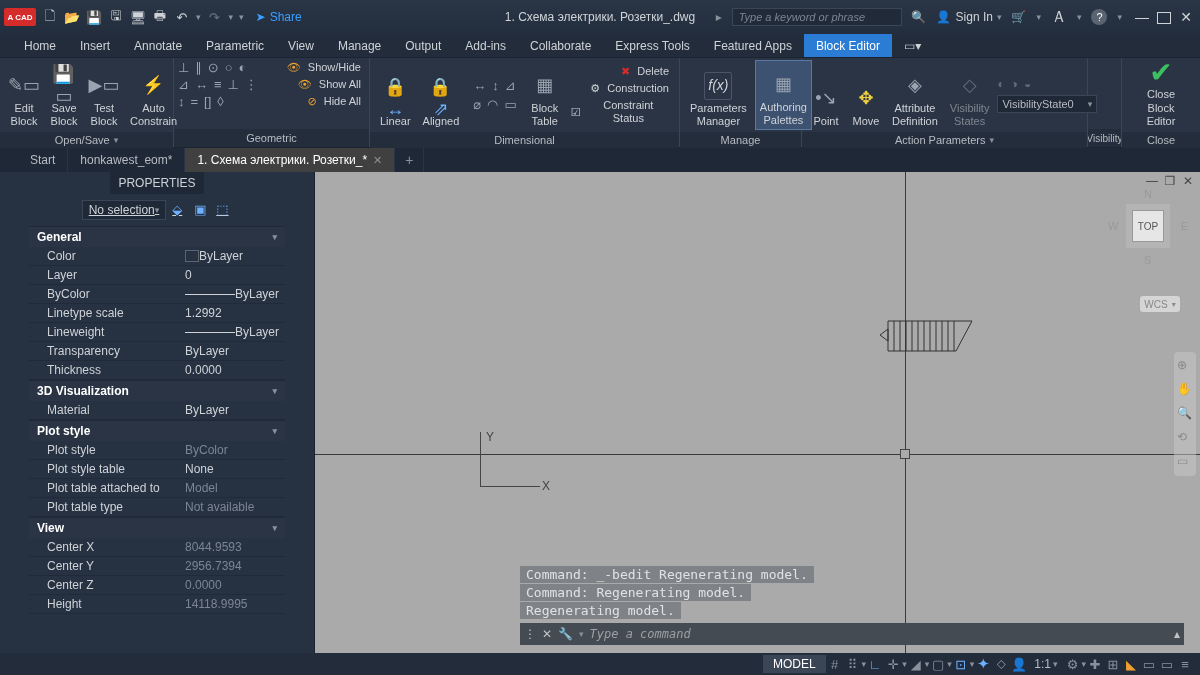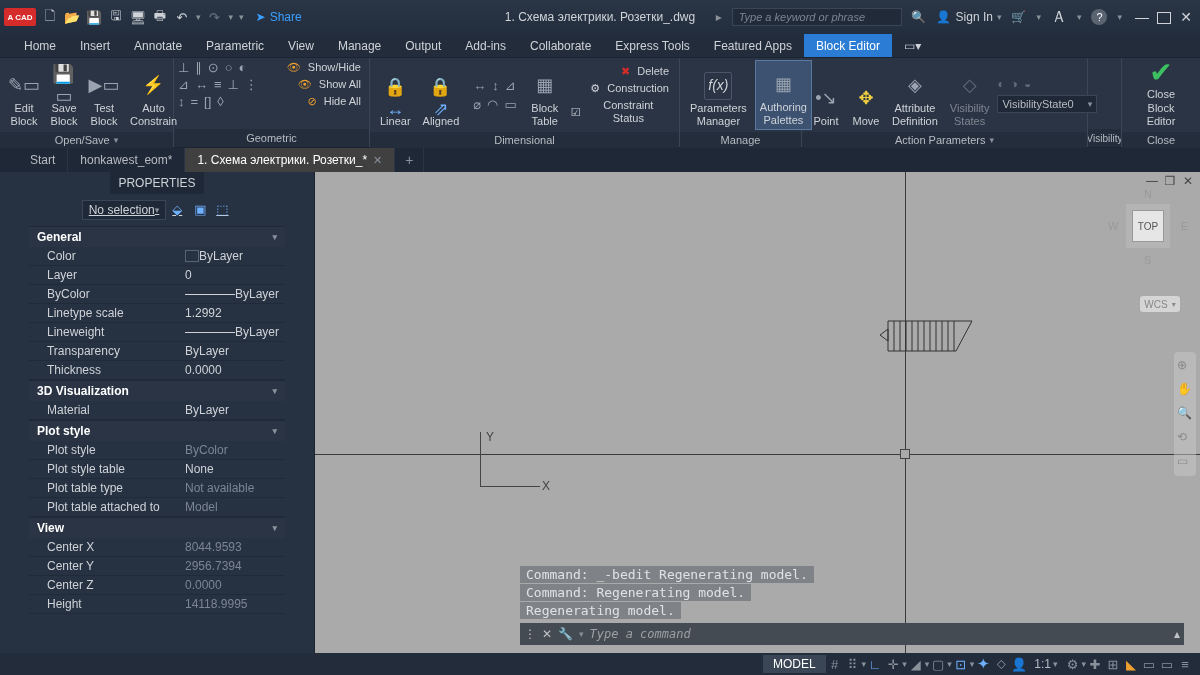--- a/index.html
+++ b/index.html
@@ -442,29 +442,29 @@
             <span>ByColor</span>
           </div>
         </div>
         <div class="prow">
           <div class="k">Plot style table</div>
           <div class="v">
             <span>None</span>
           </div>
         </div>
         <div class="prow">
+          <div class="k">Plot table attached to</div>
+          <div class="v dim">
+            <span>Model</span>
+          </div>
+        </div>
+        <div class="prow">
           <div class="k">Plot table type</div>
           <div class="v dim">
             <span>Not available</span>
-          </div>
-        </div>
-        <div class="prow">
-          <div class="k">Plot table attached to</div>
-          <div class="v dim">
-            <span>Model</span>
           </div>
         </div>
         <div class="section">
           <span>View</span>
           <span class="caret">▾</span>
         </div>
         <div class="prow">
           <div class="k">Center X</div>
           <div class="v dim">
             <span>8044.9593</span>

